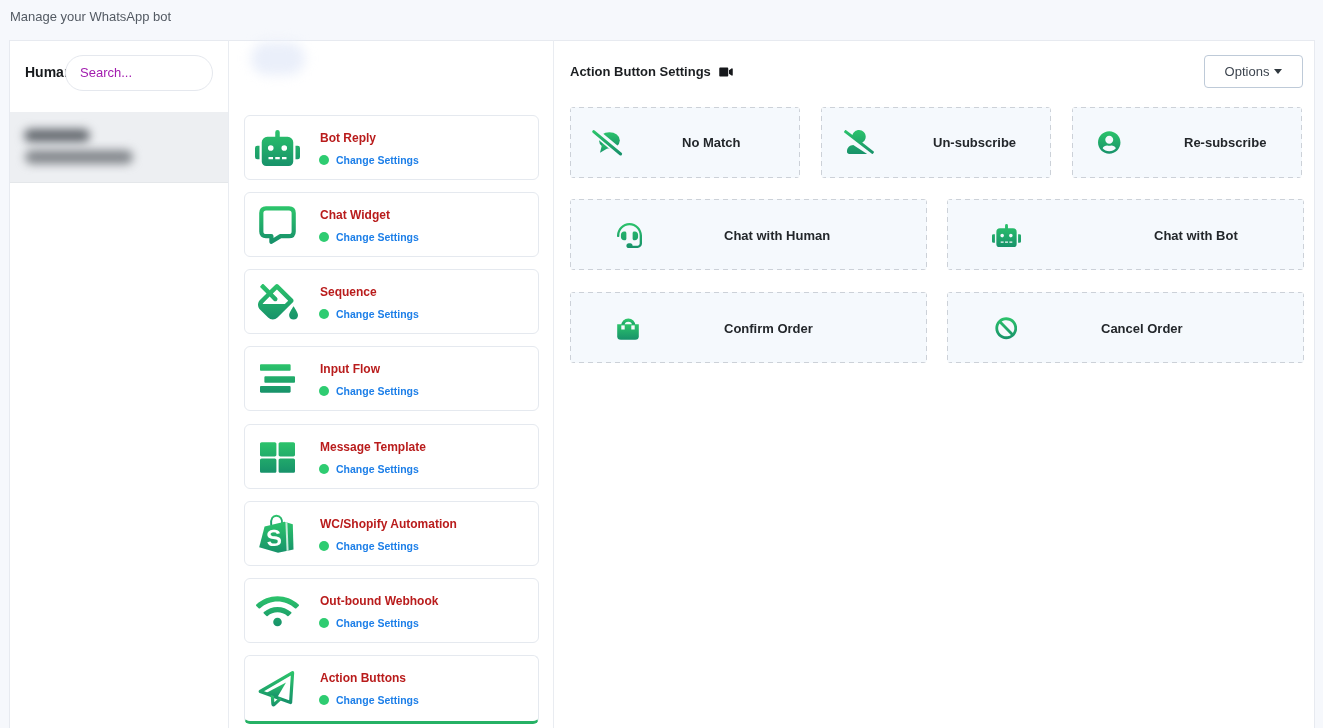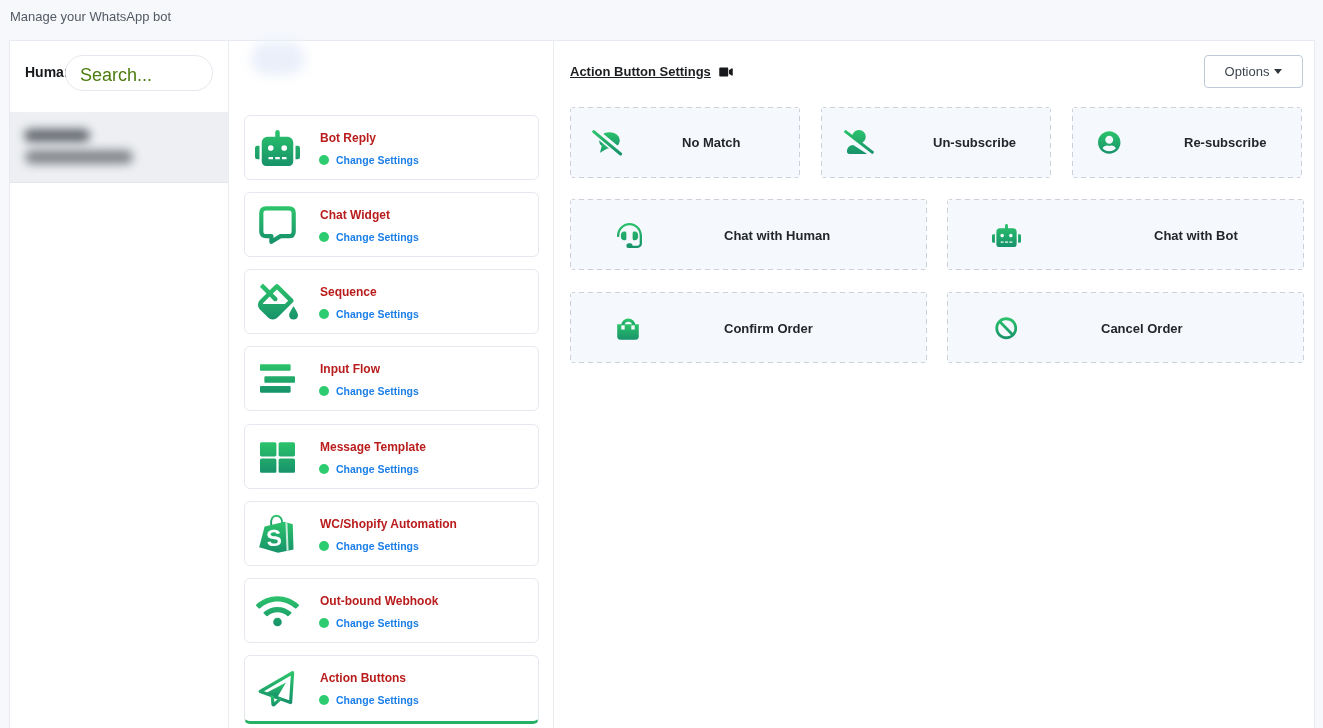--- a/index.html
+++ b/index.html
@@ -4,34 +4,34 @@
 <style>
   html,body{margin:0;padding:0;}
   body{width:1323px;height:728px;background:#f6f8fc;font-family:"Liberation Sans",sans-serif;overflow:hidden;position:relative;}
   .abs{position:absolute;}
   .topbar-text{left:10px;top:9px;font-size:13px;color:#535a63;}
   .panel{left:9px;top:40px;width:1306px;height:700px;background:#fff;border:1px solid #e7eaf0;border-bottom:none;box-sizing:border-box;}
   .vline{top:40px;width:1px;background:#e9ecf1;height:688px;}
   
   .bots-label{left:25px;top:64px;font-size:14px;font-weight:bold;color:#16191c;}
   .search{left:65px;top:55px;width:148px;height:36px;border:1px solid #e5e8ee;border-radius:18px;box-sizing:border-box;background:#fff;}
-  .search-ph{left:80px;top:65px;font-size:18px;color:#4d7c0f;}
+  .search-ph{left:80px;top:65px;font-size:13px;color:#a21caf;}
   .bot-item{left:10px;top:112px;width:218px;height:71px;background:#edeff2;border-bottom:1px solid #e4e7ea;box-sizing:border-box;}
   .blur1{left:24px;top:129px;width:66px;height:13px;background:#63686e;border-radius:7px;filter:blur(5px);}
   .blur2{left:25px;top:150px;width:108px;height:14px;background:#84888d;border-radius:7px;filter:blur(5px);}
   
   .blob{left:251px;top:42px;width:54px;height:33px;background:#eaeffa;border-radius:16px;filter:blur(6px);}
   
   .mcard{left:244px;width:295px;height:65px;background:#fff;border:1px solid #e5e9ef;border-radius:6px;box-sizing:border-box;}
   .mcard.active{height:69px;border-bottom:3px solid #26b165;}
   .mtitle{left:320px;font-size:12px;font-weight:bold;color:#b91c1c;}
   .mdot{left:319px;width:10px;height:10px;border-radius:50%;background:#2ecc71;}
   .mlink{left:336px;font-size:10.5px;font-weight:bold;color:#1d7fe8;text-align:center;}
   
-  .rtitle{left:570px;top:64px;font-size:13px;font-weight:bold;color:#1b1e21;text-decoration:underline;}
+  .rtitle{left:570px;top:64px;font-size:13px;font-weight:bold;color:#1b1e21;}
   .options{left:1204px;top:55px;width:99px;height:33px;border:1px solid #becad8;border-radius:4px;background:#fff;box-sizing:border-box;text-align:center;font-size:13px;color:#3d454f;line-height:31px;}
   .caret{display:inline-block;width:0;height:0;border-left:4px solid transparent;border-right:4px solid transparent;border-top:5px solid #30383f;vertical-align:middle;margin-left:5px;margin-bottom:2px;}
   .rcard{border-radius:4px;box-sizing:border-box;background:repeating-linear-gradient(90deg,#ccd1d8 0 5px,rgba(0,0,0,0) 5px 9px) left top/100% 1px no-repeat,repeating-linear-gradient(90deg,#ccd1d8 0 5px,rgba(0,0,0,0) 5px 9px) left bottom/100% 1px no-repeat,repeating-linear-gradient(180deg,#ccd1d8 0 5px,rgba(0,0,0,0) 5px 9px) left top/1px 100% no-repeat,repeating-linear-gradient(180deg,#ccd1d8 0 5px,rgba(0,0,0,0) 5px 9px) right top/1px 100% no-repeat,#f5f9fd;}
   .rlabel{font-size:13px;font-weight:bold;color:#23272b;margin-left:32px;}
 </style>
 </head>
 <body>
 <svg width="0" height="0" style="position:absolute">
   <defs>
     <linearGradient id="g" x1="0" y1="0" x2="0" y2="1">

